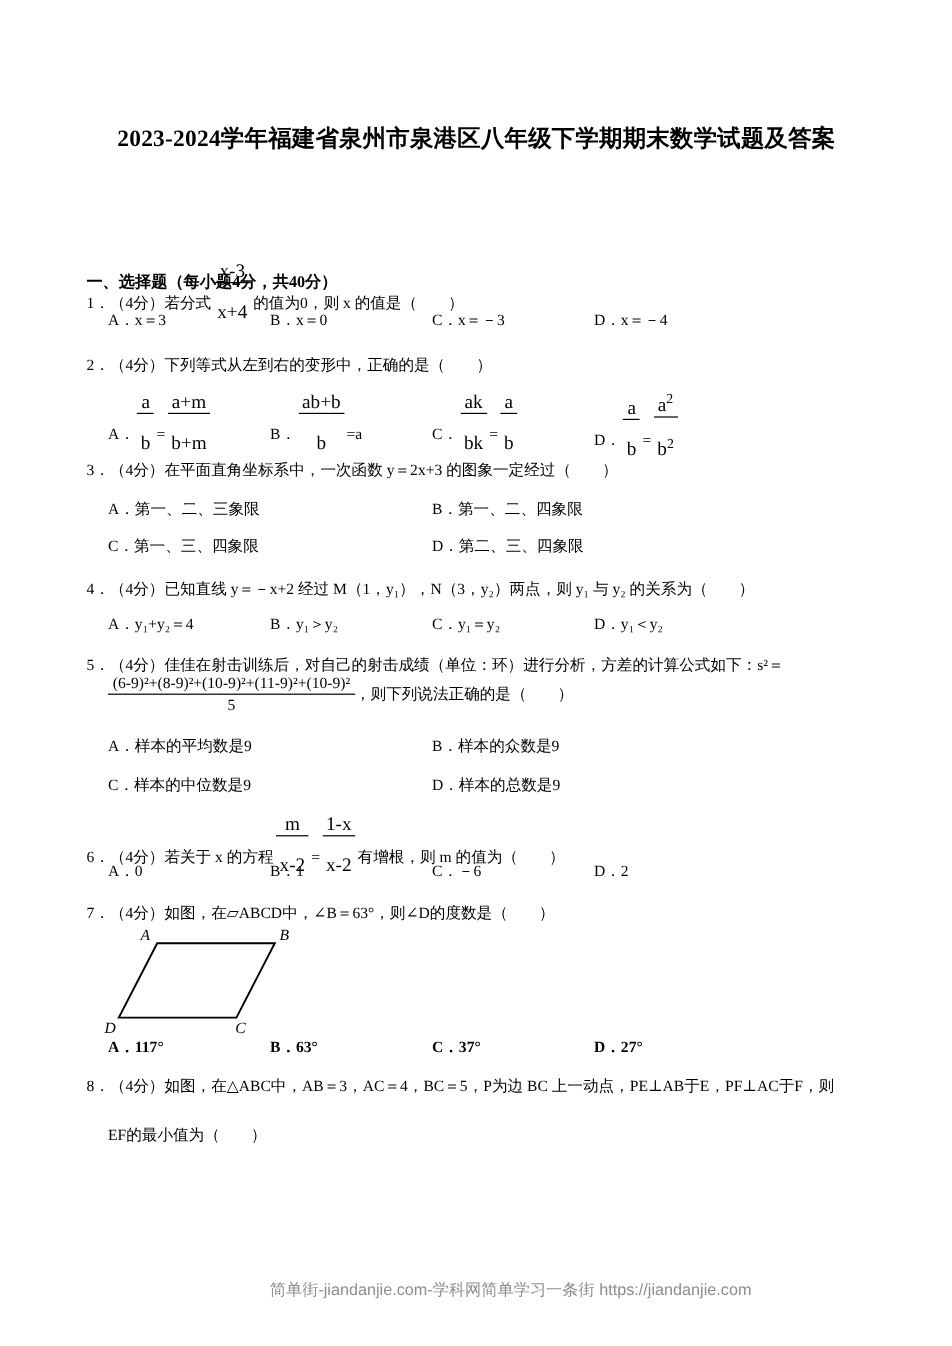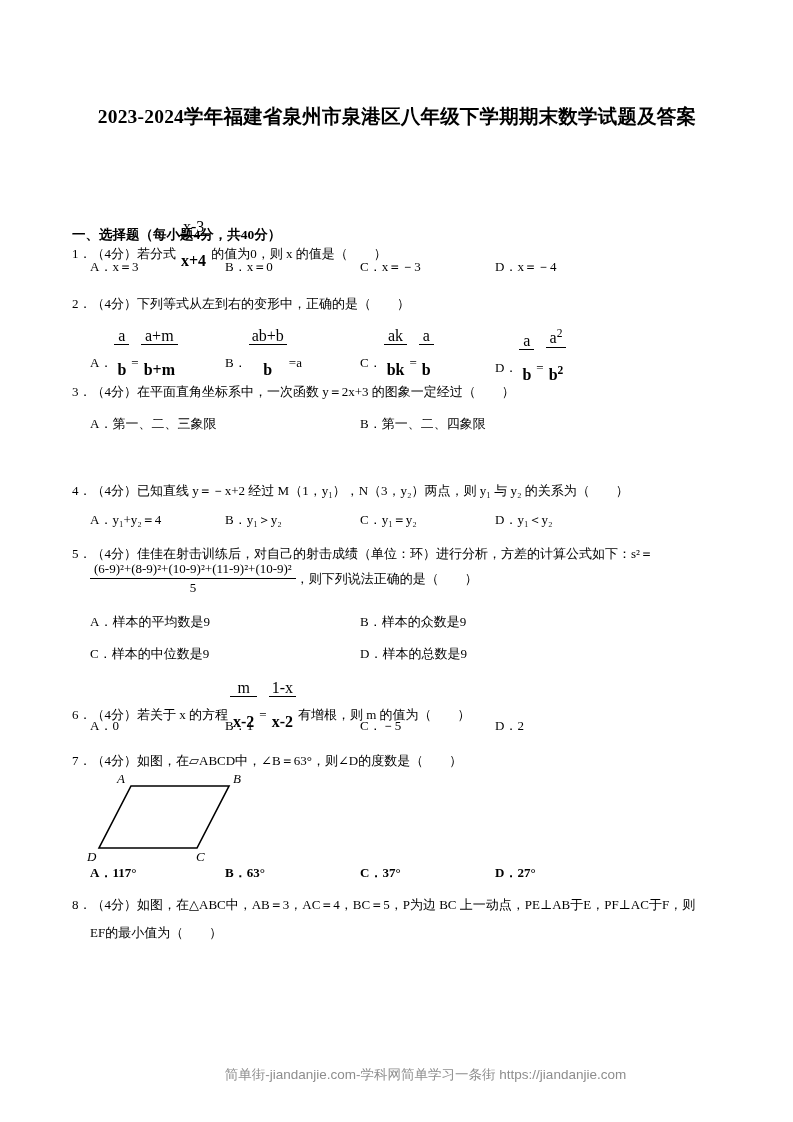--- a/index.html
+++ b/index.html
@@ -81,21 +81,20 @@
     line-height: 1.08;
   }
   .frac .num {
     display: block;
     padding: 0 3px;
     border-bottom: 1.1px solid #000;
   }
   .frac .den {
     display: block;
     padding: 16px 3px;
-    font-weight: bold;
   }
   .frac-sm {
     font-size: 16px;
   }
   .big-frac {
     display: inline-block;
     vertical-align: middle;
     text-align: center;
     line-height: 1.25;
   }
@@ -170,20 +169,24 @@
     </span>
   </div>
 
   <div class="q" style="top:381px;">
     <span class="q-stem">3．（4分）在平面直角坐标系中，一次函数 y＝2x+3 的图象一定经过（　　）</span>
   </div>
   <div class="opts" style="top:415px;">
     <span class="opt w1">A．第一、二、三象限</span>
     <span class="opt w2">B．第一、二、四象限</span>
   </div>
+  <div class="opts" style="top:446px;">
+    <span class="opt w1">C．第一、三、四象限</span>
+    <span class="opt w2">D．第二、三、四象限</span>
+  </div>
 
   <div class="q" style="top:480px;">
     <span class="q-stem">4．（4分）已知直线 y＝－x+2 经过 M（1，y₁），N（3，y₂）两点，则 y₁ 与 y₂ 的关系为（　　）</span>
   </div>
   <div class="opts" style="top:511px;">
     <span class="opt c1">A．y₁+y₂＝4</span>
     <span class="opt c2">B．y₁＞y₂</span>
     <span class="opt c3">C．y₁＝y₂</span>
     <span class="opt c4">D．y₁＜y₂</span>
   </div>
@@ -207,21 +210,21 @@
   </div>
 
   <div class="q" style="top:679px;">
     <span class="q-stem">
       <span>6．（4分）若关于 x 的方程</span><span class="frac frac-sm"><span class="num">m</span><span class="den">x-2</span></span><span>=</span><span class="frac frac-sm"><span class="num">1-x</span><span class="den">x-2</span></span><span>有增根，则 m 的值为（　　）</span>
     </span>
   </div>
   <div class="opts" style="top:717px;">
     <span class="opt c1">A．0</span>
     <span class="opt c2">B．1</span>
-    <span class="opt c3">C．－5</span>
+    <span class="opt c3">C．－6</span>
     <span class="opt c4">D．2</span>
   </div>
 
   <div class="q" style="top:750px;">
     <span class="q-stem">7．（4分）如图，在▱ABCD中，∠B＝63°，则∠D的度数是（　　）</span>
   </div>
 
   <div class="figure" style="left:84px; top:770px;">
     <svg width="200" height="92" viewBox="0 0 200 92">
       <polygon points="47,16 145,16 113,78 15,78" fill="none" stroke="#000000" stroke-width="1.6"></polygon>
@@ -234,18 +237,18 @@
 
   <div class="opts" style="top:864px;font-weight:bold;">
     <span class="opt c1">A．117°</span>
     <span class="opt c2">B．63°</span>
     <span class="opt c3">C．37°</span>
     <span class="opt c4">D．27°</span>
   </div>
 
   <div class="q" style="top:894px;">
     <span class="q-stem">8．（4分）如图，在△ABC中，AB＝3，AC＝4，BC＝5，P为边 BC 上一动点，PE⊥AB于E，PF⊥AC于F，则</span>
-    <span class="q-stem-indent" style="margin-top:7px;">EF的最小值为（　　）</span>
+    <span class="q-stem-indent" style="margin-top:20px;">EF的最小值为（　　）</span>
   </div>
 
   <div class="footer">简单街-jiandanjie.com-学科网简单学习一条街 https://jiandanjie.com</div>
 
 </div>
 
 </body></html>

